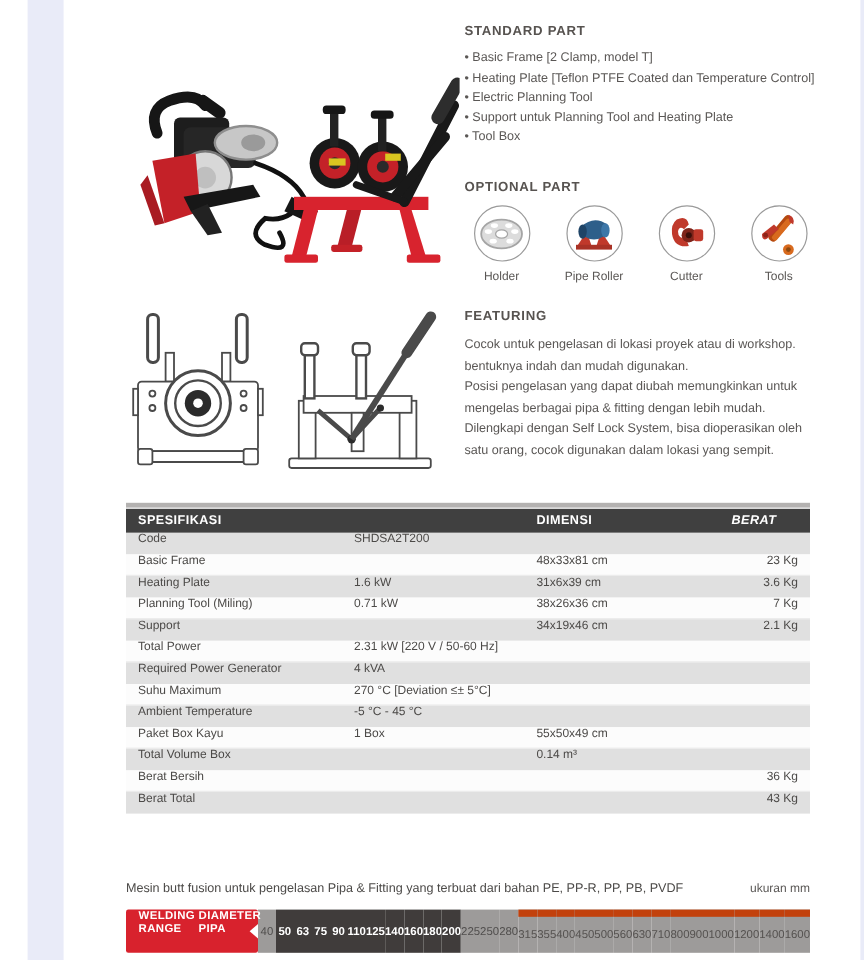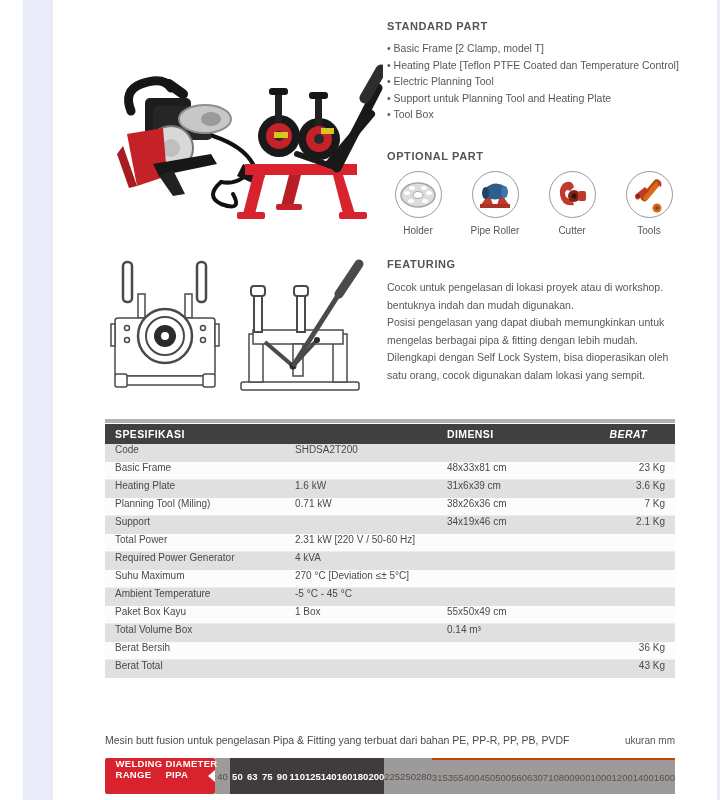--- a/index.html
+++ b/index.html
@@ -57,21 +57,21 @@
                   font-size:9.5px; font-weight:bold; letter-spacing:.3px; padding-left:13px;
                   display:flex; flex-direction:row; justify-content:center; gap:3px; }
   .range-notch { position:absolute; right:0; top:12px; width:0; height:0;
                  border-top:6px solid transparent; border-bottom:6px solid transparent;
                  border-right:7px solid #ffffff; }
   .range-cols { flex:1; display:flex; flex-direction:row; }
   .range-row { flex:1; display:flex; }
   .range-cell { flex:1; display:flex; align-items:center; justify-content:center;
                 background:#9d9b9a; color:#504e4d; font-size:9.5px; }
   .range-cell.dark { background:#403c3b; color:#ffffff; font-weight:bold; }
-  .dia-row .range-cell { color:#555250; border-top:2px solid #c2410c; }
+  .dia-row .range-cell { color:#555250; border-top:6px solid #c2410c; }
 </style>
 </head>
 <body>
 
 <div id="page">
 
   <div class="edge-strip edge-left"></div>
   <div class="edge-strip edge-right"></div>
 
   <div class="photo">

